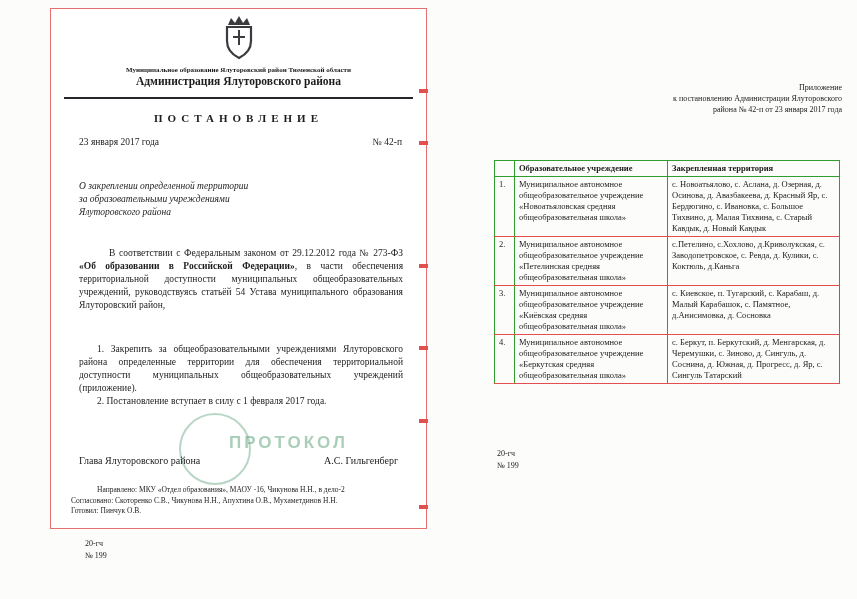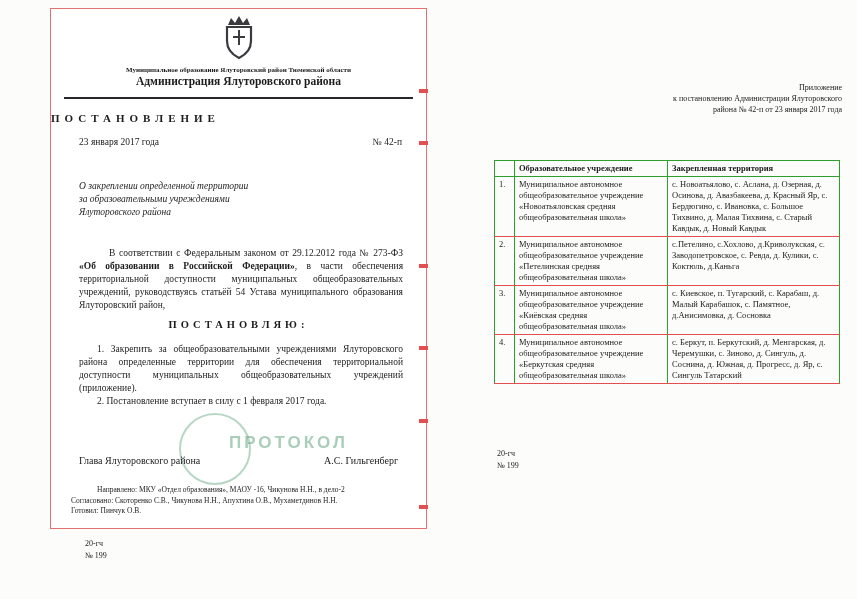--- a/index.html
+++ b/index.html
@@ -16,21 +16,21 @@
   
   .page-left {
     position:absolute; left:50px; top:8px; width:377px; height:521px;
     background:#fff; border:1px solid #e57070;
   }
   .page-left > * { position:absolute; }
   .emblem { left:50%; top:5px; transform:translateX(-50%); }
   .org1 { top:57px; left:0; width:100%; text-align:center; font-weight:bold; font-size:7px; }
   .org2 { top:66px; left:0; width:100%; text-align:center; font-weight:bold; font-size:11.5px; }
   .headrule { top:88px; left:13px; right:13px; border-top:2px solid #26262a; height:0; }
-  .doctype { top:103px; left:0; width:100%; font-weight:bold; font-size:11px; letter-spacing:5px; }
+  .doctype { top:103px; left:0; width:100%; text-align:center; font-weight:bold; font-size:11px; letter-spacing:5px; }
   .daterow { top:128px; left:28px; right:24px; display:flex; justify-content:space-between; font-size:9.5px; }
   .city { top:143px; left:0; width:100%; text-align:center; font-size:8px; }
   .subject { top:171px; left:28px; width:230px; font-style:italic; font-size:9.5px; line-height:13px; }
   .bodytext { top:238px; left:28px; width:324px; font-size:9.5px; line-height:13px; text-align:justify; text-indent:30px; }
   .resolve { top:310px; left:0; width:100%; text-align:center; font-weight:bold; font-size:10.5px; letter-spacing:4px; }
   .items { top:334px; left:28px; width:324px; font-size:9.5px; line-height:13px; text-align:justify; }
   .items p { text-indent:18px; }
   .sigrow { top:446px; left:28px; right:28px; display:flex; justify-content:space-between; font-size:10px; }
   .footer { top:476px; left:20px; width:344px; font-size:7.5px; line-height:10.5px; }
   .footer .f1 { padding-left:26px; }
@@ -92,21 +92,20 @@
     <span>№ 42-п</span>
   </div>
 
 
   <div class="subject preline">О закреплении определенной территории
 за образовательными учреждениями
 Ялуторовского района</div>
 
   <p class="bodytext"><span>В соответствии с Федеральным законом от 29.12.2012 года № 273-ФЗ </span><b>«Об образовании в Российской Федерации»</b><span>, в части обеспечения территориальной доступности муниципальных общеобразовательных учреждений, руководствуясь статьёй 54 Устава муниципального образования Ялуторовский район,</span></p>
 
-  <div class="resolve">ПОСТАНОВЛЯЮ:</div>
 
   <div class="items">
     <p>1. Закрепить за общеобразовательными учреждениями Ялуторовского района определенные территории для обеспечения территориальной доступности муниципальных общеобразовательных учреждений (приложение).</p>
     <p>2. Постановление вступает в силу с 1 февраля 2017 года.</p>
   </div>
 
   <div class="stamp">
     <div class="stamp-circle"></div>
     <div class="stamp-word">ПРОТОКОЛ</div>
   </div>

